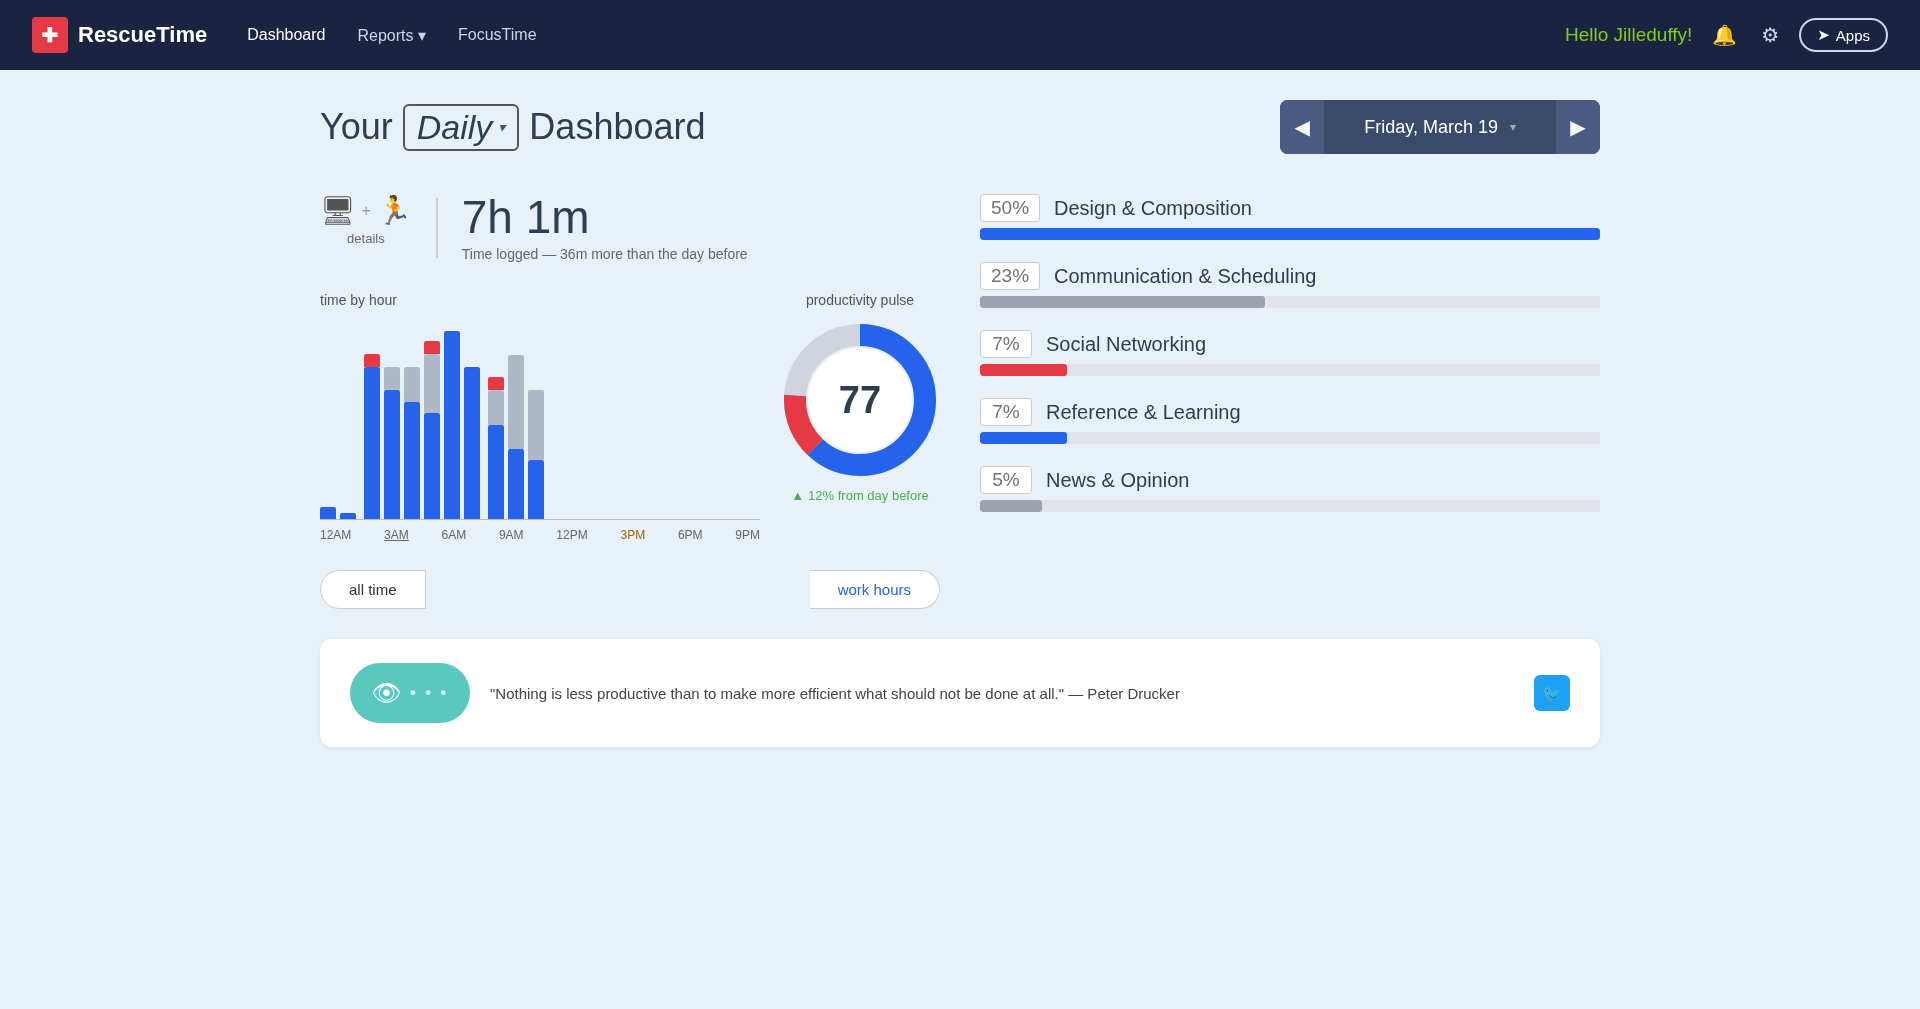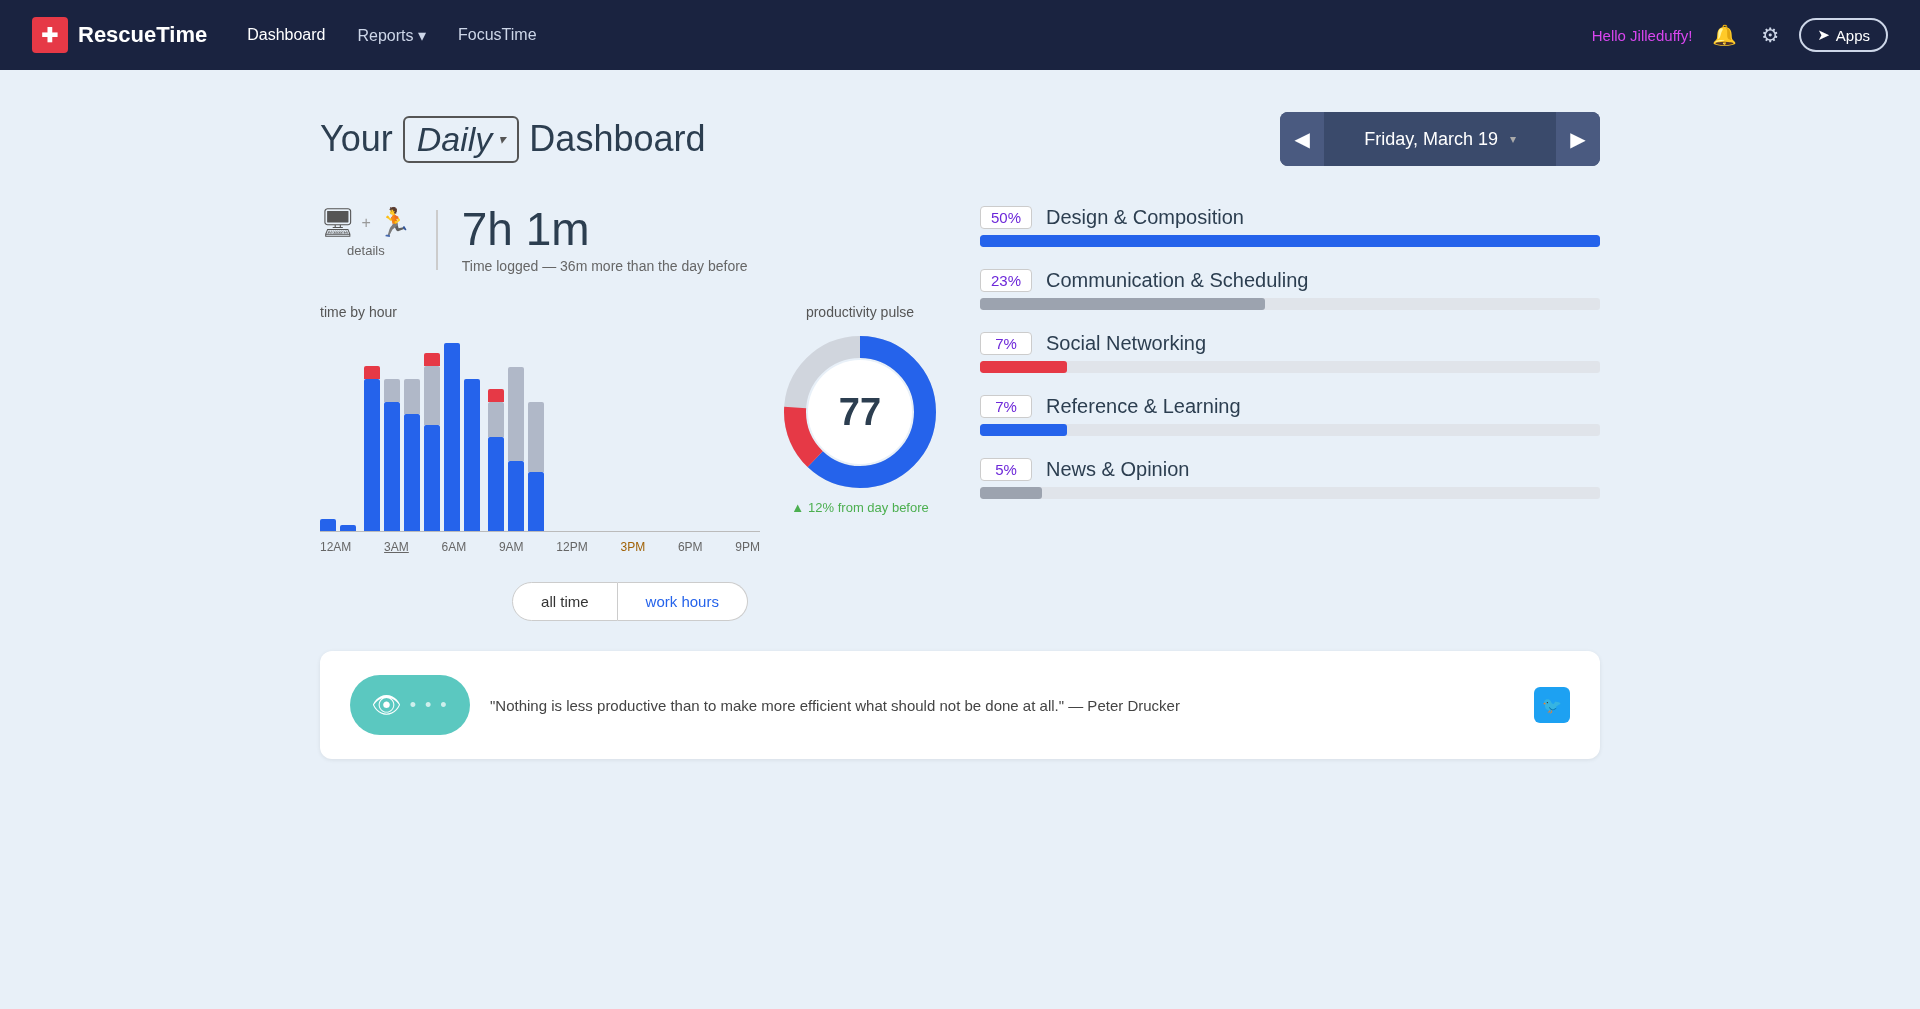--- a/index.html
+++ b/index.html
@@ -50,21 +50,21 @@
       gap: 5px;
       padding: 8px 0;
     }
     .nav-link.active { color: white; }
     .nav-right {
       display: flex;
       align-items: center;
       gap: 16px;
       margin-left: auto;
     }
-    .hello-text { color: #d946ef; font-size: 15px; }
+    .hello-text { color: #84cc16; font-size: 19px; }
     .nav-icon-btn {
       color: #cdd6e8;
       font-size: 20px;
       cursor: pointer;
       background: none;
       border: none;
       padding: 4px;
     }
     .apps-btn {
       background: transparent;
@@ -75,21 +75,21 @@
       font-size: 15px;
       cursor: pointer;
       display: flex;
       align-items: center;
       gap: 6px;
     }
 
     
     .main-content {
       max-width: 1400px;
-      margin: 16px auto;
+      margin: 4px auto;
       padding: 26px 60px;
     }
 
     
     .dashboard-header {
       display: flex;
       align-items: center;
       justify-content: space-between;
       margin-bottom: 40px;
     }
@@ -261,21 +261,21 @@
       display: flex;
       align-items: center;
       justify-content: center;
       gap: 4px;
       margin-top: 6px;
     }
 
     
     .time-toggle {
       display: flex;
-      justify-content: center;
+      justify-content: space-between;
       gap: 0;
       margin-top: 28px;
     }
     .toggle-btn {
       padding: 10px 28px;
       border: 1px solid #ccc;
       background: white;
       font-size: 15px;
       cursor: pointer;
       color: #333;
@@ -291,22 +291,22 @@
     .category-header {
       display: flex;
       align-items: center;
       gap: 14px;
       margin-bottom: 6px;
     }
     .category-pct {
       border: 1px solid #ccc;
       border-radius: 4px;
       padding: 2px 10px;
-      font-size: 15px;
-      color: #6d28d9;
+      font-size: 19px;
+      color: #737373;
       min-width: 52px;
       text-align: center;
       background: white;
     }
     .category-name {
       font-size: 20px;
       color: #2c3e50;
       font-weight: 400;
     }
     .category-bar-track {

